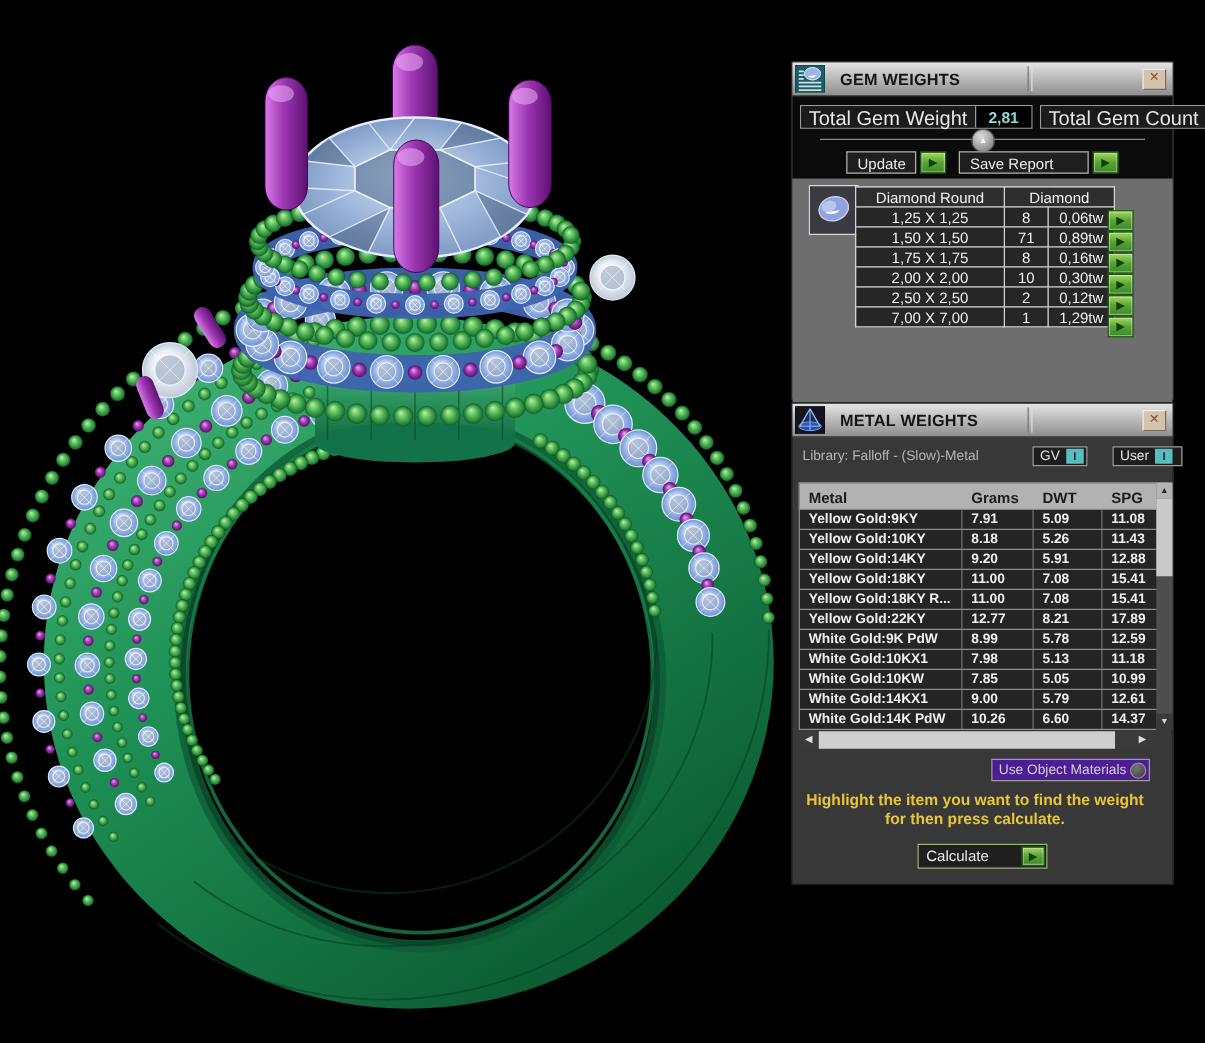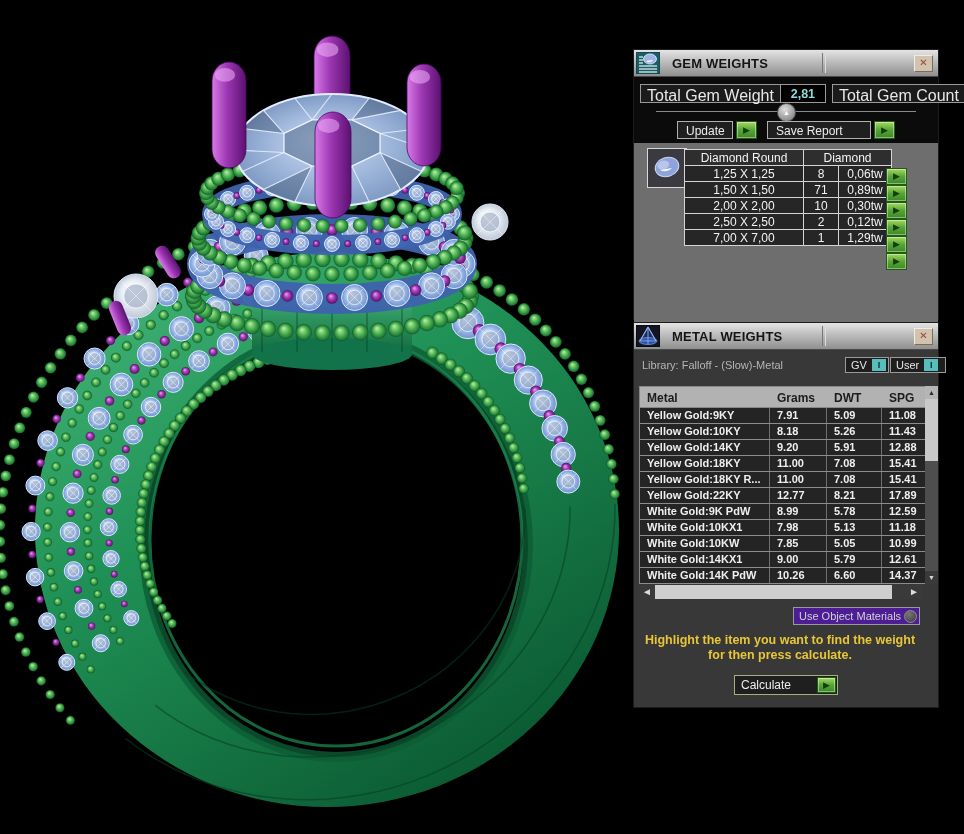--- a/index.html
+++ b/index.html
@@ -61,21 +61,21 @@
 
   
   #metal-panel{top:322px;height:386px;background:#383838;}
   .lib-row{position:relative;height:30px;}
   .lib-text{position:absolute;left:8px;top:9px;font-size:11px;color:#b5b5b2;}
   .toggle{position:absolute;top:7px;height:16px;display:flex;border:1px solid #9a9a9a;
           background:#1e1e1e;box-sizing:border-box;align-items:center;}
   .toggle .tl{color:#e6e6e6;font-size:11px;padding:0 5px;}
   .toggle .ti{width:14px;height:12px;background:#57bdbd;color:#0c2a2a;font-size:9px;
               font-weight:bold;text-align:center;line-height:12px;margin-right:1px;}
-  #gv-toggle{left:211px;width:44px;} #user-toggle{left:256px;width:56px;}
+  #gv-toggle{left:192px;width:44px;} #user-toggle{left:256px;width:56px;}
 
   .mw-table{position:absolute;left:5px;top:63px;width:296px;font-weight:bold;}
   .mw-header{display:flex;background:#b2b2b2;border:1px solid #888;box-sizing:border-box;height:22px;}
   .mw-header div{font-size:12px;color:#1c1c1c;padding:4px 0 0 7px;box-sizing:border-box;}
   .mwc-metal{width:130px;} .mwc-grams{width:57px;} .mwc-dwt{width:55px;} .mwc-spg{width:41px;}
   .mw-rows{border-left:1px solid #888;border-right:1px solid #888;}
   .mw-row{display:flex;background:#242424;border-bottom:1px solid #8c8c8c;height:15px;}
   .mw-row div{font-size:11px;color:#efefef;padding:1px 0 0 7px;box-sizing:border-box;
               border-right:1px solid #6f6f6f;white-space:nowrap;overflow:hidden;}
   .mw-row div:last-child{border-right:none;}
@@ -914,20 +914,25 @@
         <td>1,25 X 1,25</td>
             <td class="col-count">8</td>
             <td class="col-wt">0,06tw</td>
       </tr>
       <tr>
         <td>1,50 X 1,50</td>
             <td>71</td>
             <td>0,89tw</td>
       </tr>
       <tr>
+        <td>1,75 X 1,75</td>
+            <td>8</td>
+            <td>0,16tw</td>
+      </tr>
+      <tr>
         <td>2,00 X 2,00</td>
             <td>10</td>
             <td>0,30tw</td>
       </tr>
       <tr>
         <td>2,50 X 2,50</td>
             <td>2</td>
             <td>0,12tw</td>
       </tr>
       <tr>

